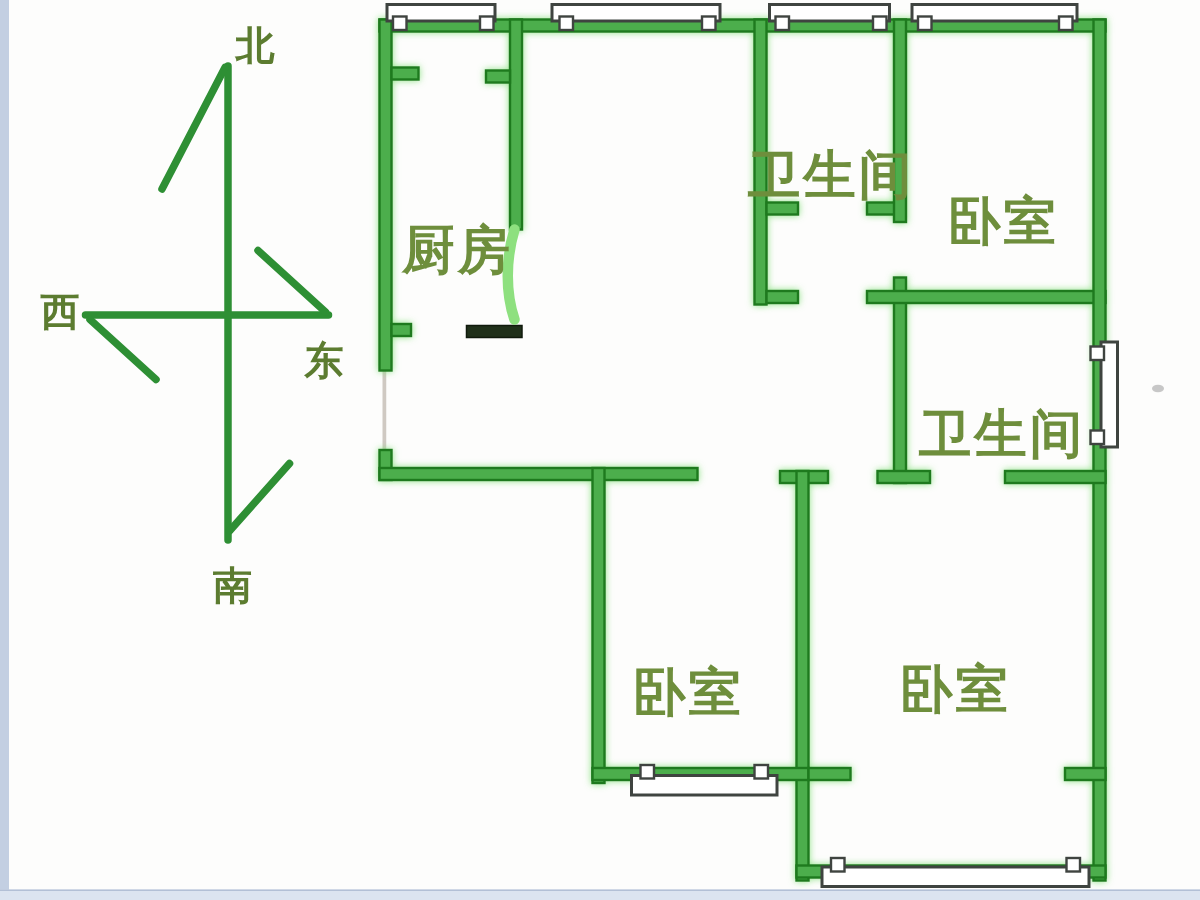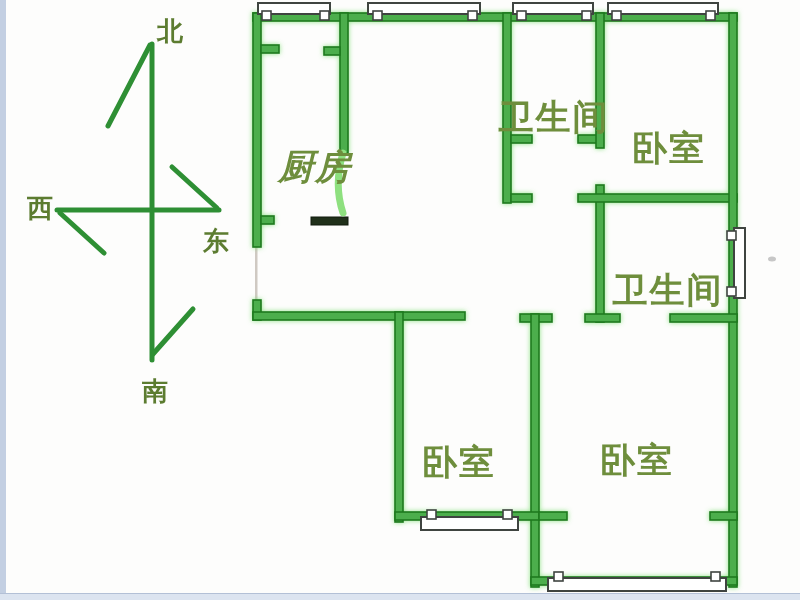--- a/index.html
+++ b/index.html
@@ -127,21 +127,21 @@
       <line class="compass-line" x1="57" y1="210" x2="219" y2="210"></line>
       <line class="compass-line" x1="150" y1="45" x2="108" y2="126"></line>
       <line class="compass-line" x1="172" y1="167" x2="217" y2="208"></line>
       <line class="compass-line" x1="60" y1="213" x2="104" y2="253"></line>
       <line class="compass-line" x1="193" y1="309" x2="153" y2="354"></line>
     </g>
 
     <ellipse class="smudge" cx="772" cy="259" rx="4" ry="2.5"></ellipse>
   </svg>
 
-  <div class="label room-label" style="left:315px; top:141px;font-style:italic;">厨房</div>
+  <div class="label room-label" style="left:305px; top:141px;">厨房</div>
   <div class="label room-label" style="left:554px; top:91px;">卫生间</div>
   <div class="label room-label" style="left:669px; top:122px;">卧室</div>
   <div class="label room-label" style="left:668px; top:264px;">卫生间</div>
   <div class="label room-label" style="left:459px; top:436px;">卧室</div>
   <div class="label room-label" style="left:637px; top:434px;">卧室</div>
 
   <div class="label compass-label" style="left:170px; top:31px;">北</div>
   <div class="label compass-label" style="left:40px;  top:208px;">西</div>
   <div class="label compass-label" style="left:216px; top:241px;">东</div>
   <div class="label compass-label" style="left:155px; top:391px;">南</div>

